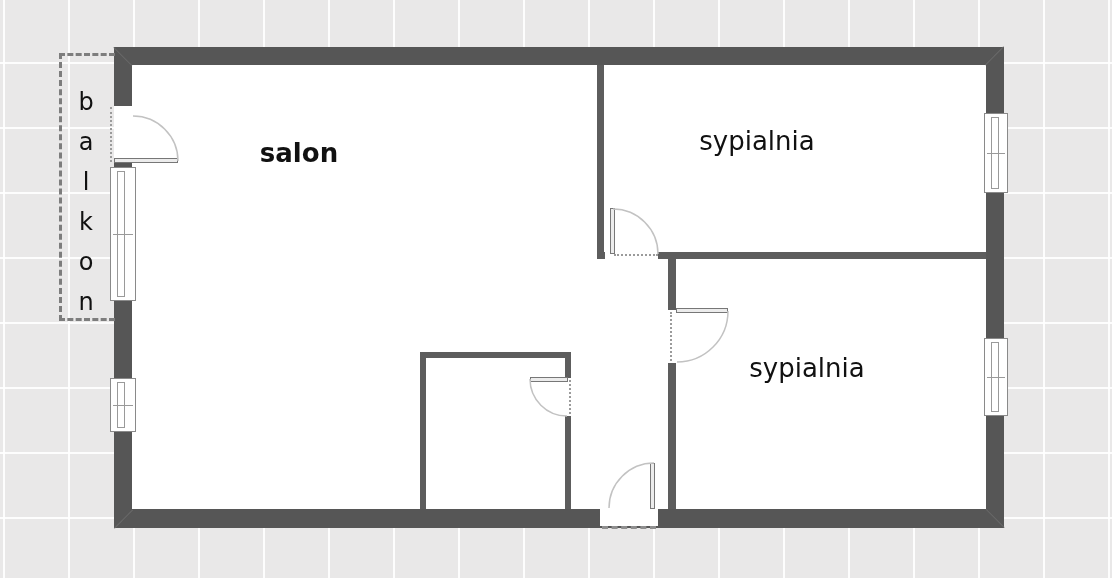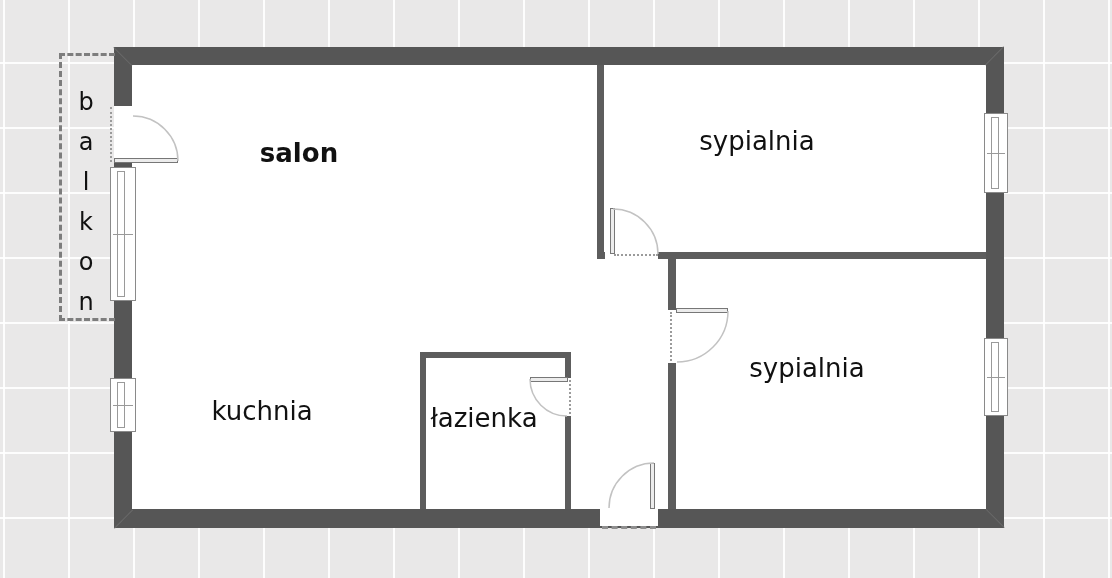--- a/index.html
+++ b/index.html
@@ -115,16 +115,14 @@
     <path d="M530,379 A37,37 0 0 0 567,416" fill="none" stroke="#c2c2c2" stroke-width="1.5"></path>
     <path d="M654,463 A45,45 0 0 0 609,508" fill="none" stroke="#c2c2c2" stroke-width="1.5"></path>
   </svg>
 
   <div class="abs balcony" style="left:59px;top:53px;width:56px;height:268px;"></div>
   <div class="abs balcony-label" style="left:74px;top:88px;">balkon</div>
 
   <div class="abs room-label" style="left:299px;top:153px;font-weight:bold;">salon</div>
   <div class="abs room-label" style="left:757px;top:141px;">sypialnia</div>
   <div class="abs room-label" style="left:807px;top:368px;">sypialnia</div>
-  <div class="abs room-label" style="left:262px;top:411px;">kuchnia</div>
-  <div class="abs room-label" style="left:484px;top:418px;">łazienka</div>
 
 </div>
 
 </body></html>

